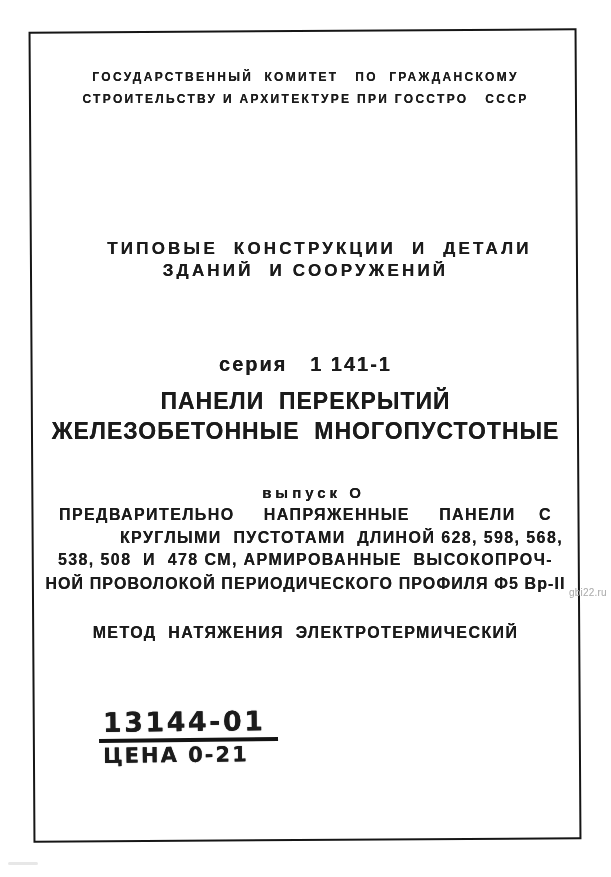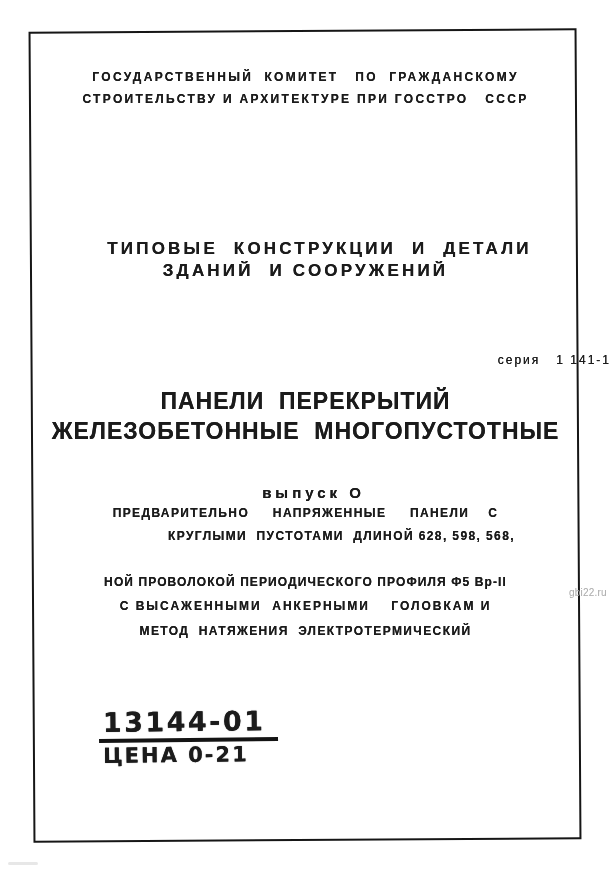--- a/index.html
+++ b/index.html
@@ -43,40 +43,39 @@
   .committee-1 { top: 70px; }
   .committee-2 { top: 92px; }
   .series-title-line {
     font-size: 17px;
     letter-spacing: 3.2px;
   }
   .series-title-1 { top: 239px; padding-left: 14px; }
   .series-title-2 { top: 261px; }
   .series-label {
     top: 353px;
-    font-size: 12px;
+    font-size: 20px;
     letter-spacing: 2px;
-    font-weight: 400;
-    text-align: right;
+    font-weight: 700;
   }
   .main-title-line {
     font-size: 23px;
     letter-spacing: 1px;
     transform: scaleY(1.05);
   }
   .main-title-1 { top: 388px; }
   .main-title-2 { top: 418px; }
   .issue-label {
     top: 484px;
     font-size: 15px;
     letter-spacing: 4px;
     margin-left: 8px;
   }
   .desc-line {
-    font-size: 12px;
+    font-size: 16px;
     letter-spacing: 1.4px;
   }
   .desc-1 { top: 506px; }
   .desc-2 { top: 529px; margin-left: 36px; }
   .desc-3 { top: 551px; }
   .desc-4 { top: 575px; letter-spacing: 1.1px; }
   .desc-5 { top: 599px; letter-spacing: 2px; }
   .desc-6 { top: 624px; }
   .materials-label {
     top: 682px;
@@ -146,22 +145,22 @@
 
   <div class="txt series-label">серия   1 141-1</div>
 
   <div class="txt main-title-line main-title-1">ПАНЕЛИ  ПЕРЕКРЫТИЙ</div>
   <div class="txt main-title-line main-title-2">ЖЕЛЕЗОБЕТОННЫЕ  МНОГОПУСТОТНЫЕ</div>
 
   <div class="txt issue-label">выпуск О</div>
 
   <div class="txt desc-line desc-1">ПРЕДВАРИТЕЛЬНО     НАПРЯЖЕННЫЕ     ПАНЕЛИ    С</div>
   <div class="txt desc-line desc-2">КРУГЛЫМИ  ПУСТОТАМИ  ДЛИНОЙ 628, 598, 568,</div>
+  <div class="txt desc-line desc-3">538, 508  И  478 СМ, АРМИРОВАННЫЕ  ВЫСОКОПРОЧ-</div>
   <div class="txt desc-line desc-4">НОЙ ПРОВОЛОКОЙ ПЕРИОДИЧЕСКОГО ПРОФИЛЯ Ф5 Вр-II</div>
-  <div class="txt desc-line desc-5">С ВЫСАЖЕННЫМИ  АНКЕРНЫМИ    ГОЛОВКАМ И</div>
   <div class="txt desc-line desc-6">МЕТОД  НАТЯЖЕНИЯ  ЭЛЕКТРОТЕРМИЧЕСКИЙ</div>
 
 
   <div class="stamp">
     <div class="stamp-number">13144-01</div>
     <div class="stamp-price">ЦЕНА 0-21</div>
   </div>
 
   <div class="watermark">gbi22.ru</div>
 

